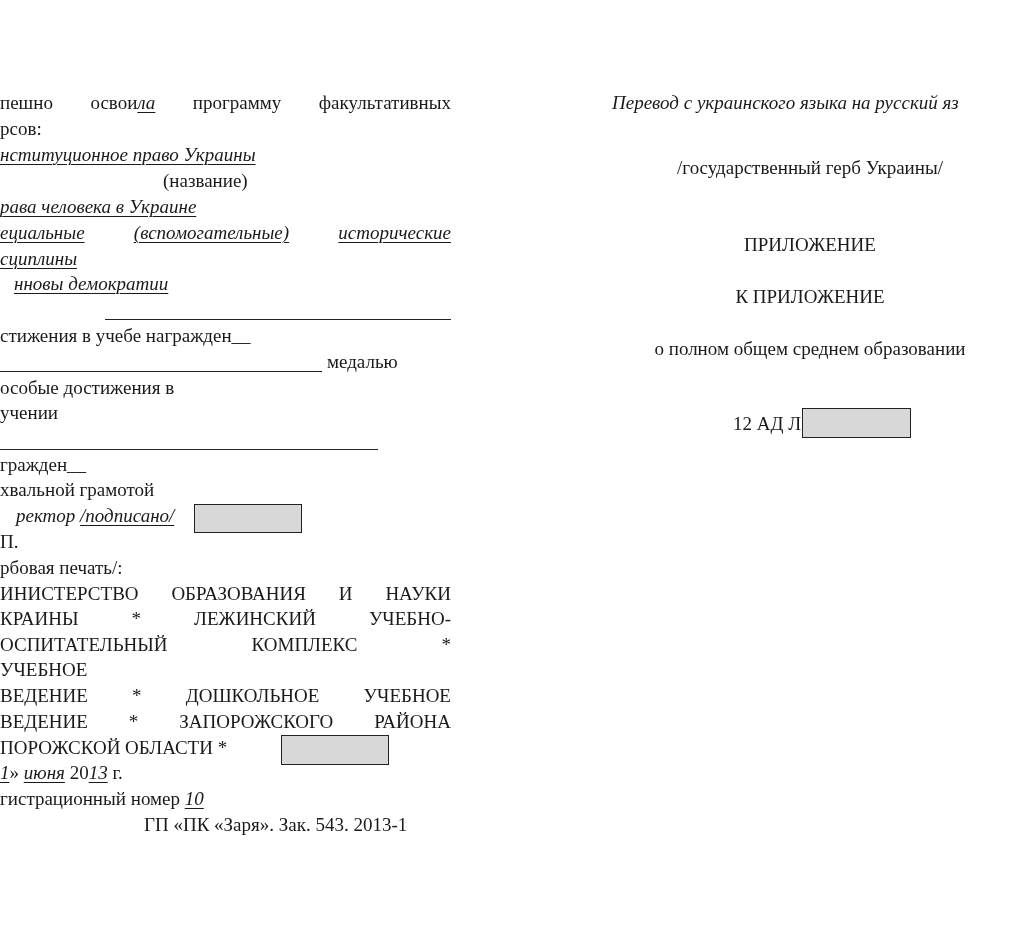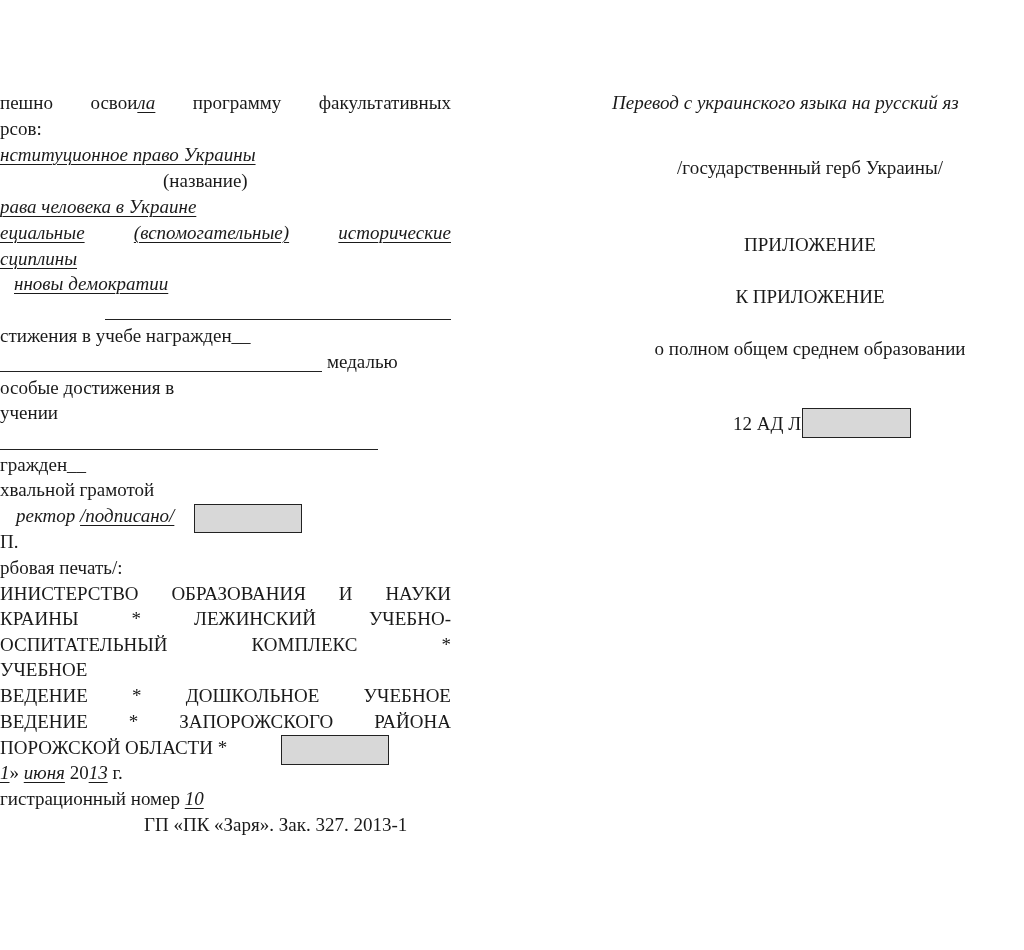--- a/index.html
+++ b/index.html
@@ -90,21 +90,21 @@
   </div>
   <div class="ln" style="left:0;top:737px;">ПОРОЖСКОЙ ОБЛАСТИ * </div>
   <div class="redact" style="left:281px;top:735px;width:108px;height:30px;"></div>
 
   <div class="ln" style="left:0;top:762px;">
     <span class="it u">1</span><span>» </span><span class="it u">июня</span><span> </span><span>20</span><span class="it u">13</span><span> г.</span>
   </div>
   <div class="ln" style="left:0;top:788px;">
     <span>гистрационный номер </span><span class="it u">10</span>
   </div>
-  <div class="ln" style="left:144px;top:814px;">ГП «ПК «Заря». Зак. 327. 2013-1</div>
+  <div class="ln" style="left:144px;top:814px;">ГП «ПК «Заря». Зак. 543. 2013-1</div>
 </div>
 
 <div>
   <div class="ln it" style="left:612px;top:92px;">Перевод с украинского языка на русский яз</div>
   <div class="center" style="left:600px;width:420px;top:157px;">/государственный герб Украины/</div>
   <div class="center" style="left:600px;width:420px;top:234px;">ПРИЛОЖЕНИЕ</div>
   <div class="center" style="left:600px;width:420px;top:286px;">К ПРИЛОЖЕНИЕ</div>
   <div class="center" style="left:600px;width:420px;top:338px;">о полном общем среднем образовании</div>
   <div class="ln" style="left:733px;top:413px;">
     <span>12 АД </span><span>Л</span>

